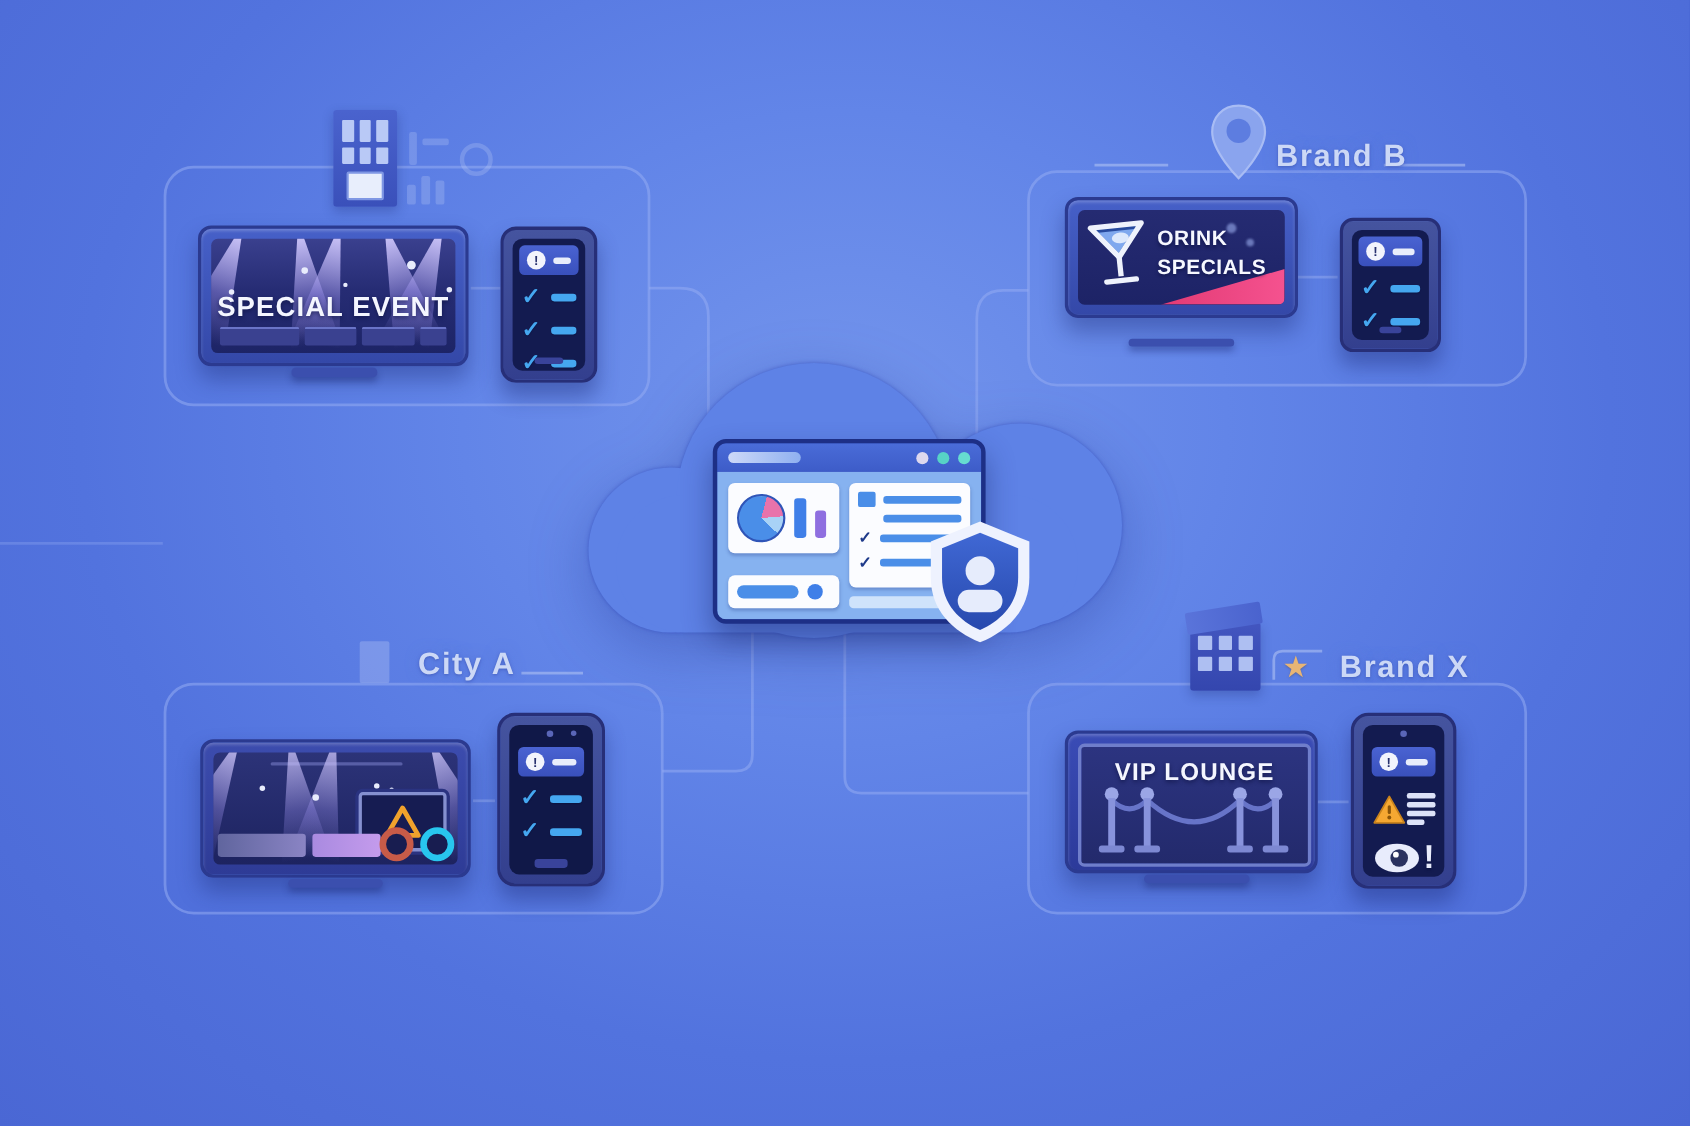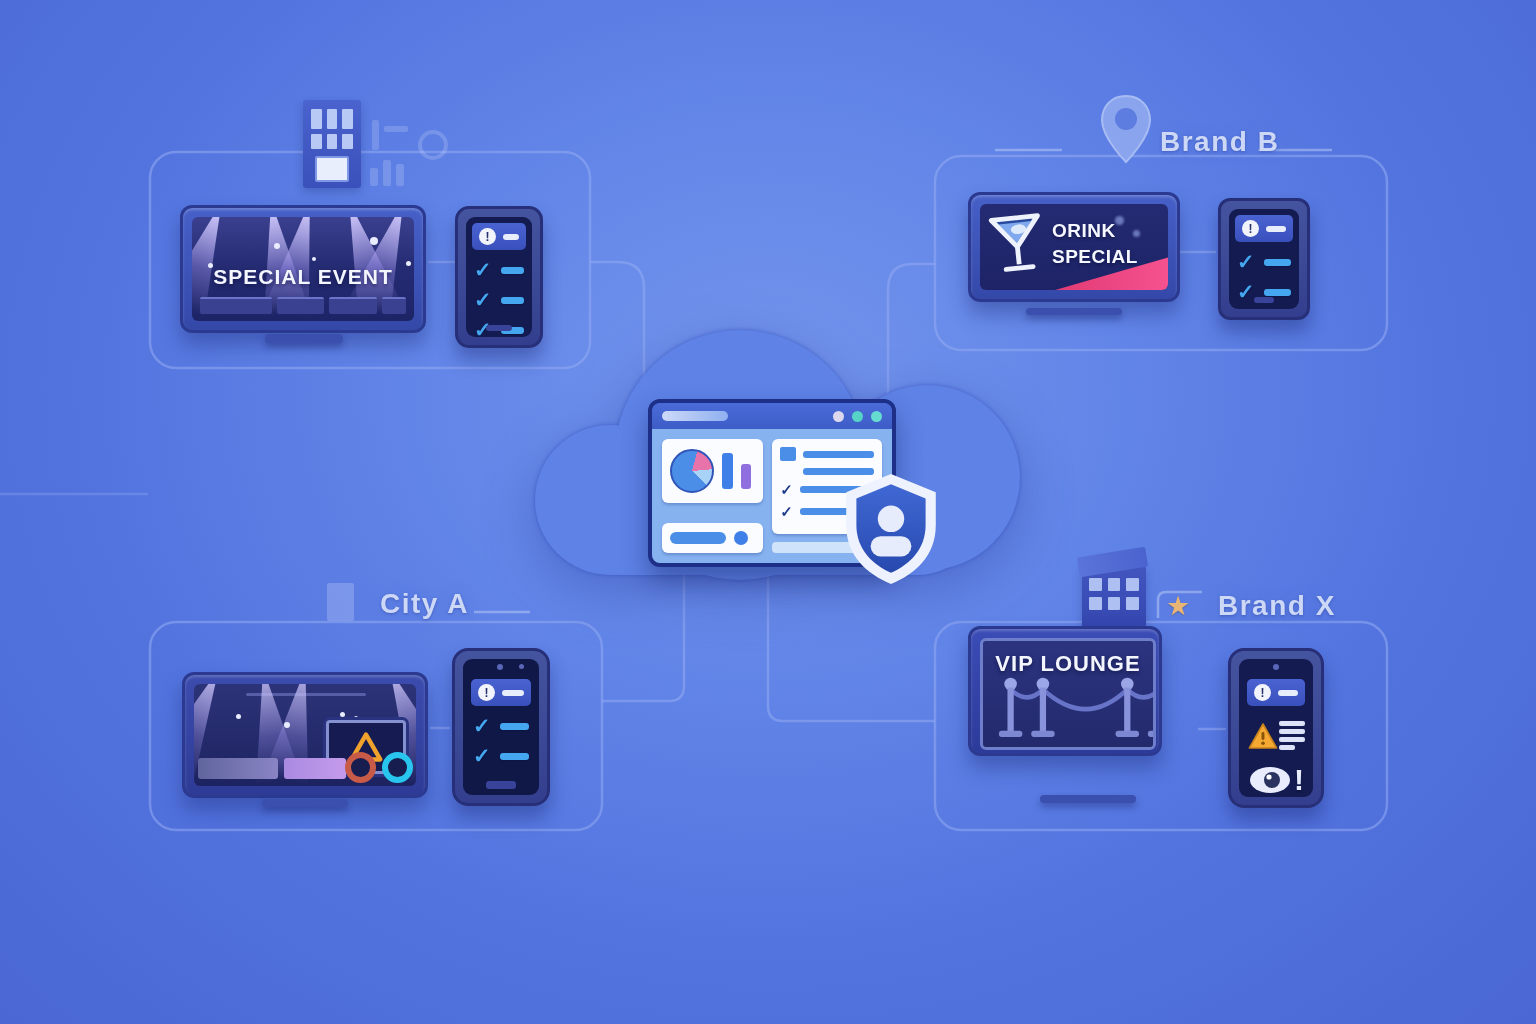--- a/index.html
+++ b/index.html
@@ -164,21 +164,21 @@
       <div class="beam" style="left:2px;transform:rotate(20deg);"></div>
       <div class="beam" style="left:58px;transform:rotate(-8deg);"></div>
       <div class="beam" style="left:92px;transform:rotate(12deg);"></div>
       <div class="beam" style="left:138px;transform:rotate(-16deg);"></div>
       <div class="beam" style="left:184px;transform:rotate(18deg);"></div>
       <div class="sdot" style="left:16px;top:46px;width:5px;height:5px;"></div>
       <div class="sdot" style="left:82px;top:26px;width:6px;height:6px;"></div>
       <div class="sdot" style="left:120px;top:40px;width:4px;height:4px;"></div>
       <div class="sdot" style="left:178px;top:20px;width:8px;height:8px;"></div>
       <div class="sdot" style="left:214px;top:44px;width:5px;height:5px;"></div>
-      <div class="marquee-title" style="top:48px;font-size:21px;">SPECIAL EVENT</div>
+      <div class="marquee-title" style="top:48px;font-size:25px;">SPECIAL EVENT</div>
       <div class="seg-row">
         <div class="seg" style="flex:3"></div>
         <div class="seg" style="flex:2"></div>
         <div class="seg" style="flex:2"></div>
         <div class="seg" style="flex:1"></div>
       </div>
     </div>
   </div>
   <div class="stand" style="left:265px;top:334px;width:78px;height:9px;"></div>
 
@@ -205,38 +205,38 @@
   </div>
 
   <div class="pin" style="left:1098px;top:94px;">
     <svg width="56" height="72" viewBox="0 0 56 72">
       <path d="M28 2 C13 2 4 13 4 26 C4 44 28 68 28 68 C28 68 52 44 52 26 C52 13 43 2 28 2 Z" fill="#8aa4ee" stroke="#a8bcf4" stroke-width="2"></path>
       <circle cx="28" cy="25" r="11" fill="#5d7de0"></circle>
     </svg>
   </div>
   <div class="region-label" style="left:1160px;top:126px;">Brand B</div>
 
-  <div class="tv" style="left:968px;top:192px;width:212px;height:110px;">
+  <div class="tv" style="left:968px;top:179px;width:212px;height:110px;">
     <div class="tv-screen" style="background:linear-gradient(180deg,#252b72,#1d2366);">
       <div class="wedge"></div>
       <div class="bubble" style="right:44px;top:12px;width:9px;height:9px;"></div>
       <div class="bubble" style="right:28px;top:26px;width:7px;height:7px;"></div>
       <div style="position:absolute;left:8px;top:8px;transform:rotate(-6deg);">
         <svg width="58" height="62" viewBox="0 0 60 64">
           <path d="M6 6 H54 L30 36 Z" fill="#274a9e"></path>
           <path d="M13 11 H47 L30 32 Z" fill="#7fa8ee"></path>
           <ellipse cx="33" cy="18" rx="8" ry="5" fill="#dce8fc"></ellipse>
           <path d="M6 6 H54 L30 36 Z" fill="none" stroke="#eef2fc" stroke-width="5" stroke-linejoin="round"></path>
           <line x1="30" y1="36" x2="30" y2="54" stroke="#eef2fc" stroke-width="5"></line>
           <line x1="16" y1="58" x2="44" y2="58" stroke="#eef2fc" stroke-width="5" stroke-linecap="round"></line>
         </svg>
       </div>
       <div class="drink-text" style="left:72px;top:14px;">
         <div>ORINK</div>
-        <div>SPECIAL</div>
+        <div>SPECIALS</div>
       </div>
     </div>
   </div>
   <div class="stand" style="left:1026px;top:308px;width:96px;height:7px;"></div>
 
   <div class="device" style="left:1218px;top:198px;width:92px;height:122px;border-radius:12px;">
     <div class="device-screen" style="padding:6px;">
       <div class="alert-banner">
         <div class="alert-circle">!</div>
         <div class="alert-line"></div>
@@ -307,21 +307,21 @@
         <div class="win win-sm"></div>
         <div class="win win-sm"></div>
       <div class="win win-sm"></div>
         <div class="win win-sm"></div>
         <div class="win win-sm"></div>
     </div>
   </div>
   <span class="star" style="left:1166px;top:590px;">★</span>
   <div class="region-label" style="left:1218px;top:590px;">Brand X</div>
 
-  <div class="tv" style="left:968px;top:626px;width:194px;height:130px;background:linear-gradient(180deg,#3a4cb6,#2c3a9a);">
+  <div class="tv" style="left:968px;top:664px;width:230px;height:130px;background:linear-gradient(180deg,#3a4cb6,#2c3a9a);">
     <div class="tv-screen vip-screen">
       <div class="marquee-title" style="top:10px;font-size:22px;">VIP LOUNGE</div>
       <svg width="200" height="70" viewBox="0 0 200 78" style="position:absolute;left:3px;bottom:2px;">
         <g fill="#8893dc">
           <path d="M16 16 Q34 34 52 16" fill="none" stroke="#6774c8" stroke-width="5"></path>
           <path d="M52 16 Q100 60 146 16" fill="none" stroke="#6774c8" stroke-width="5"></path>
           <path d="M146 16 Q164 34 182 16" fill="none" stroke="#6774c8" stroke-width="5"></path>
           <g>
             <circle cx="16" cy="10" r="7" fill="#9ba6e6"></circle>
               <rect x="12.5" y="14" width="7" height="50"></rect>

